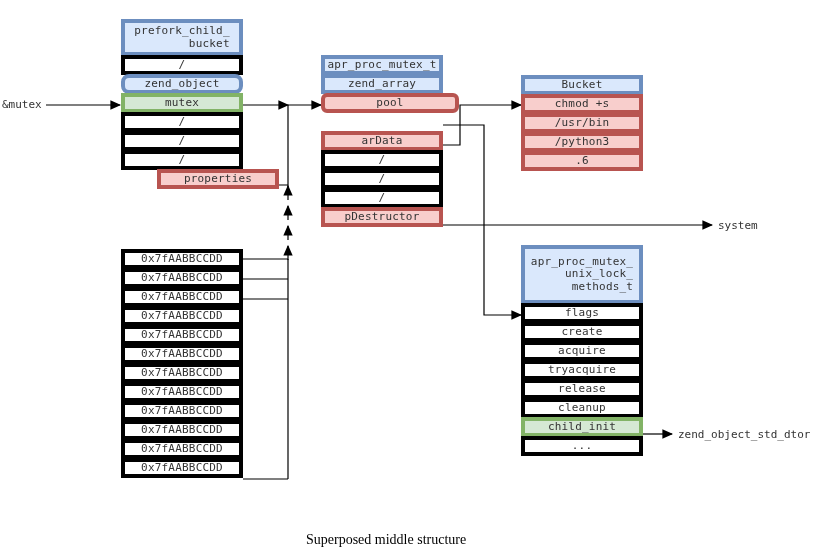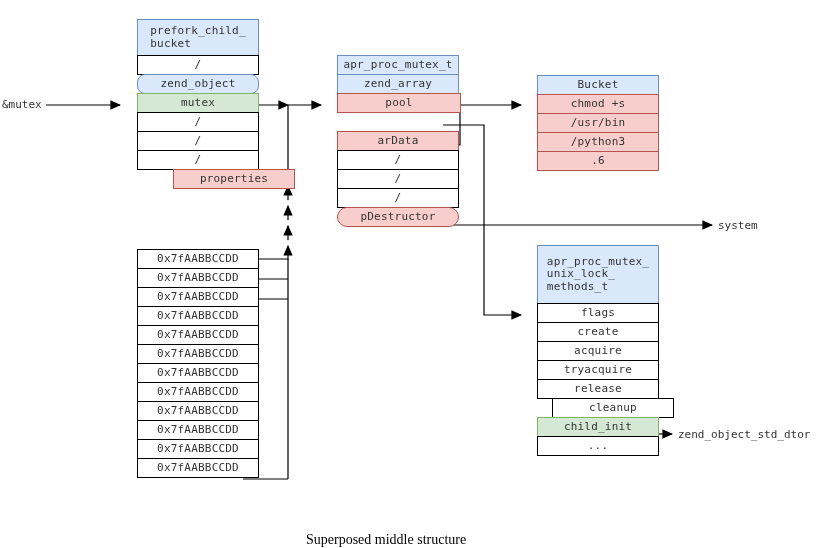--- a/index.html
+++ b/index.html
@@ -3,25 +3,25 @@
 <meta charset="utf-8">
 <style>
   html,body{margin:0;padding:0;}
   body{
     width:830px;height:548px;position:relative;background:#ffffff;
     font-family:"DejaVu Sans Mono","Liberation Mono",monospace;
     overflow:hidden;
   }
   .box{position:absolute;border:1px solid #000;box-sizing:border-box;}
   .cell{
-    position:absolute;left:16px;box-sizing:border-box;
-    border:1px solid #0f766e;background:#ffffff;
+    position:absolute;left:0;box-sizing:border-box;
+    border:4px solid #0f766e;background:#ffffff;
     display:flex;align-items:center;justify-content:center;
     font-size:11px;color:#333333;letter-spacing:0.2px;
-    line-height:1.15;text-align:left;white-space:pre-line;
+    line-height:1.15;text-align:right;white-space:pre-line;
   }
   .c-blue{background:#dae8fc;border-color:#6c8ebf;color:#333;}
   .c-green{background:#d5e8d4;border-color:#82b366;color:#333;}
   .c-red{background:#f8cecc;border-color:#b85450;color:#333;}
   .c-white{background:#ffffff;border-color:#000000;}
   .lbl{
     position:absolute;font-size:11px;color:#333333;
     font-family:"DejaVu Sans Mono","Liberation Mono",monospace;
     white-space:nowrap;
   }
@@ -87,45 +87,45 @@
     <div class="cell c-blue" style="top: 55px; width: 122px; height: 20px; border-radius: 8px;">zend_object</div>
     <div class="cell c-green" style="top: 74px; width: 122px; height: 20px;">mutex</div>
     <div class="cell c-white" style="top: 93px; width: 122px; height: 20px;">/</div>
     <div class="cell c-white" style="top: 112px; width: 122px; height: 20px;">/</div>
     <div class="cell c-white" style="top: 131px; width: 122px; height: 20px;">/</div>
     <div class="cell c-red" style="top: 150px; width: 122px; height: 20px; margin-left: 36px;">properties</div>
   </div>
 <div class="box" style="left: 321px; top: 55px; width: 122px; height: 172px; border: none;">
     <div class="cell c-blue" style="top: 0px; width: 122px; height: 20px;">apr_proc_mutex_t</div>
     <div class="cell c-blue" style="top: 19px; width: 122px; height: 20px;">zend_array</div>
-    <div class="cell c-red" style="top: 38px; width: 124px; height: 20px;">pool</div>
+    <div class="cell c-red" style="top: 38px; width: 138px; height: 20px; border-radius: 6px;">pool</div>
     <div class="cell c-green" style="top: 57px; width: 122px; height: 20px; margin-top: 20px;">meth</div>
     <div class="cell c-red" style="top: 76px; width: 122px; height: 20px;">arData</div>
     <div class="cell c-white" style="top: 95px; width: 122px; height: 20px;">/</div>
     <div class="cell c-white" style="top: 114px; width: 122px; height: 20px;">/</div>
     <div class="cell c-white" style="top: 133px; width: 122px; height: 20px;">/</div>
-    <div class="cell c-red" style="top: 152px; width: 122px; height: 20px; border-radius: 10px;">pDestructor</div>
+    <div class="cell c-red" style="top: 152px; width: 122px; height: 20px;">pDestructor</div>
   </div>
 <div class="box" style="left: 521px; top: 75px; width: 122px; height: 96px; border: none;">
     <div class="cell c-blue" style="top: 0px; width: 122px; height: 20px;">Bucket</div>
     <div class="cell c-red" style="top: 19px; width: 122px; height: 20px;">chmod +s</div>
     <div class="cell c-red" style="top: 38px; width: 122px; height: 20px;">/usr/bin</div>
     <div class="cell c-red" style="top: 57px; width: 122px; height: 20px;">/python3</div>
     <div class="cell c-red" style="top: 76px; width: 122px; height: 20px;">.6</div>
   </div>
 <div class="box" style="left: 521px; top: 245px; width: 122px; height: 211px; border: none;">
     <div class="cell c-blue" style="top: 0px; width: 122px; height: 59px;">apr_proc_mutex_
 unix_lock_
 methods_t</div>
     <div class="cell c-white" style="top: 58px; width: 122px; height: 20px;">flags</div>
     <div class="cell c-white" style="top: 77px; width: 122px; height: 20px;">create</div>
     <div class="cell c-white" style="top: 96px; width: 122px; height: 20px;">acquire</div>
     <div class="cell c-white" style="top: 115px; width: 122px; height: 20px;">tryacquire</div>
     <div class="cell c-white" style="top: 134px; width: 122px; height: 20px;">release</div>
-    <div class="cell c-white" style="top: 153px; width: 122px; height: 20px; margin-left: 15px;">cleanup</div>
+    <div class="cell c-white" style="top: 153px; width: 122px; height: 20px;">cleanup</div>
     <div class="cell c-green" style="top: 172px; width: 122px; height: 20px;">child_init</div>
     <div class="cell c-white" style="top: 191px; width: 122px; height: 20px;">...</div>
   </div>
 <div class="box" style="left: 121px; top: 249px; width: 122px; height: 229px; border: none;">
     <div class="cell c-white" style="top: 0px; width: 122px; height: 20px;">0x7fAABBCCDD</div>
     <div class="cell c-white" style="top: 19px; width: 122px; height: 20px;">0x7fAABBCCDD</div>
     <div class="cell c-white" style="top: 38px; width: 122px; height: 20px;">0x7fAABBCCDD</div>
     <div class="cell c-white" style="top: 57px; width: 122px; height: 20px;">0x7fAABBCCDD</div>
     <div class="cell c-white" style="top: 76px; width: 122px; height: 20px;">0x7fAABBCCDD</div>
     <div class="cell c-white" style="top: 95px; width: 122px; height: 20px;">0x7fAABBCCDD</div>

